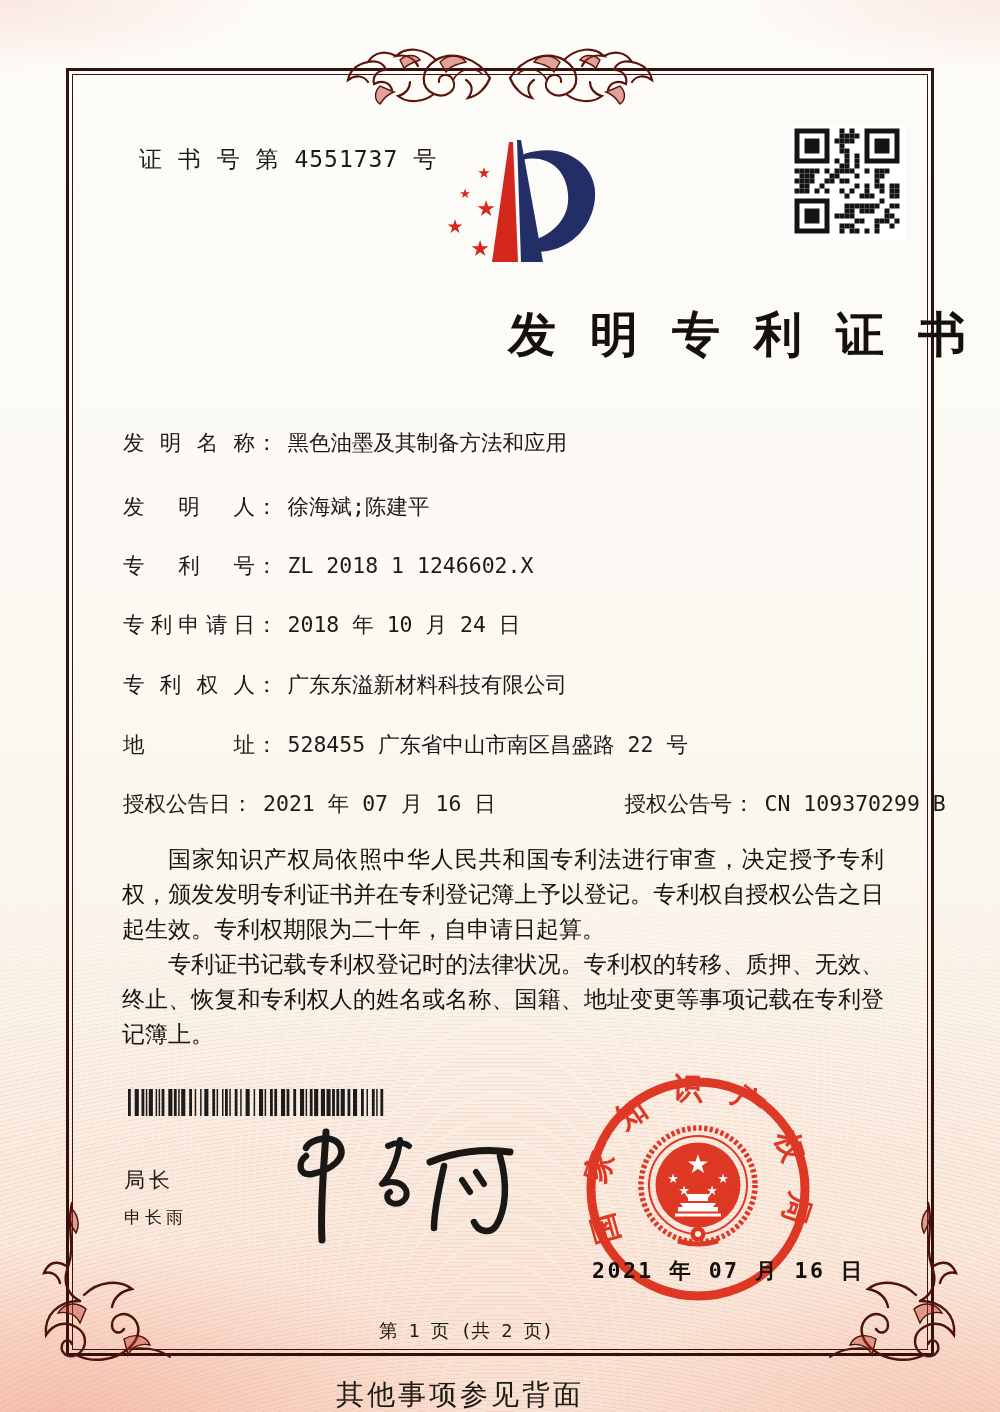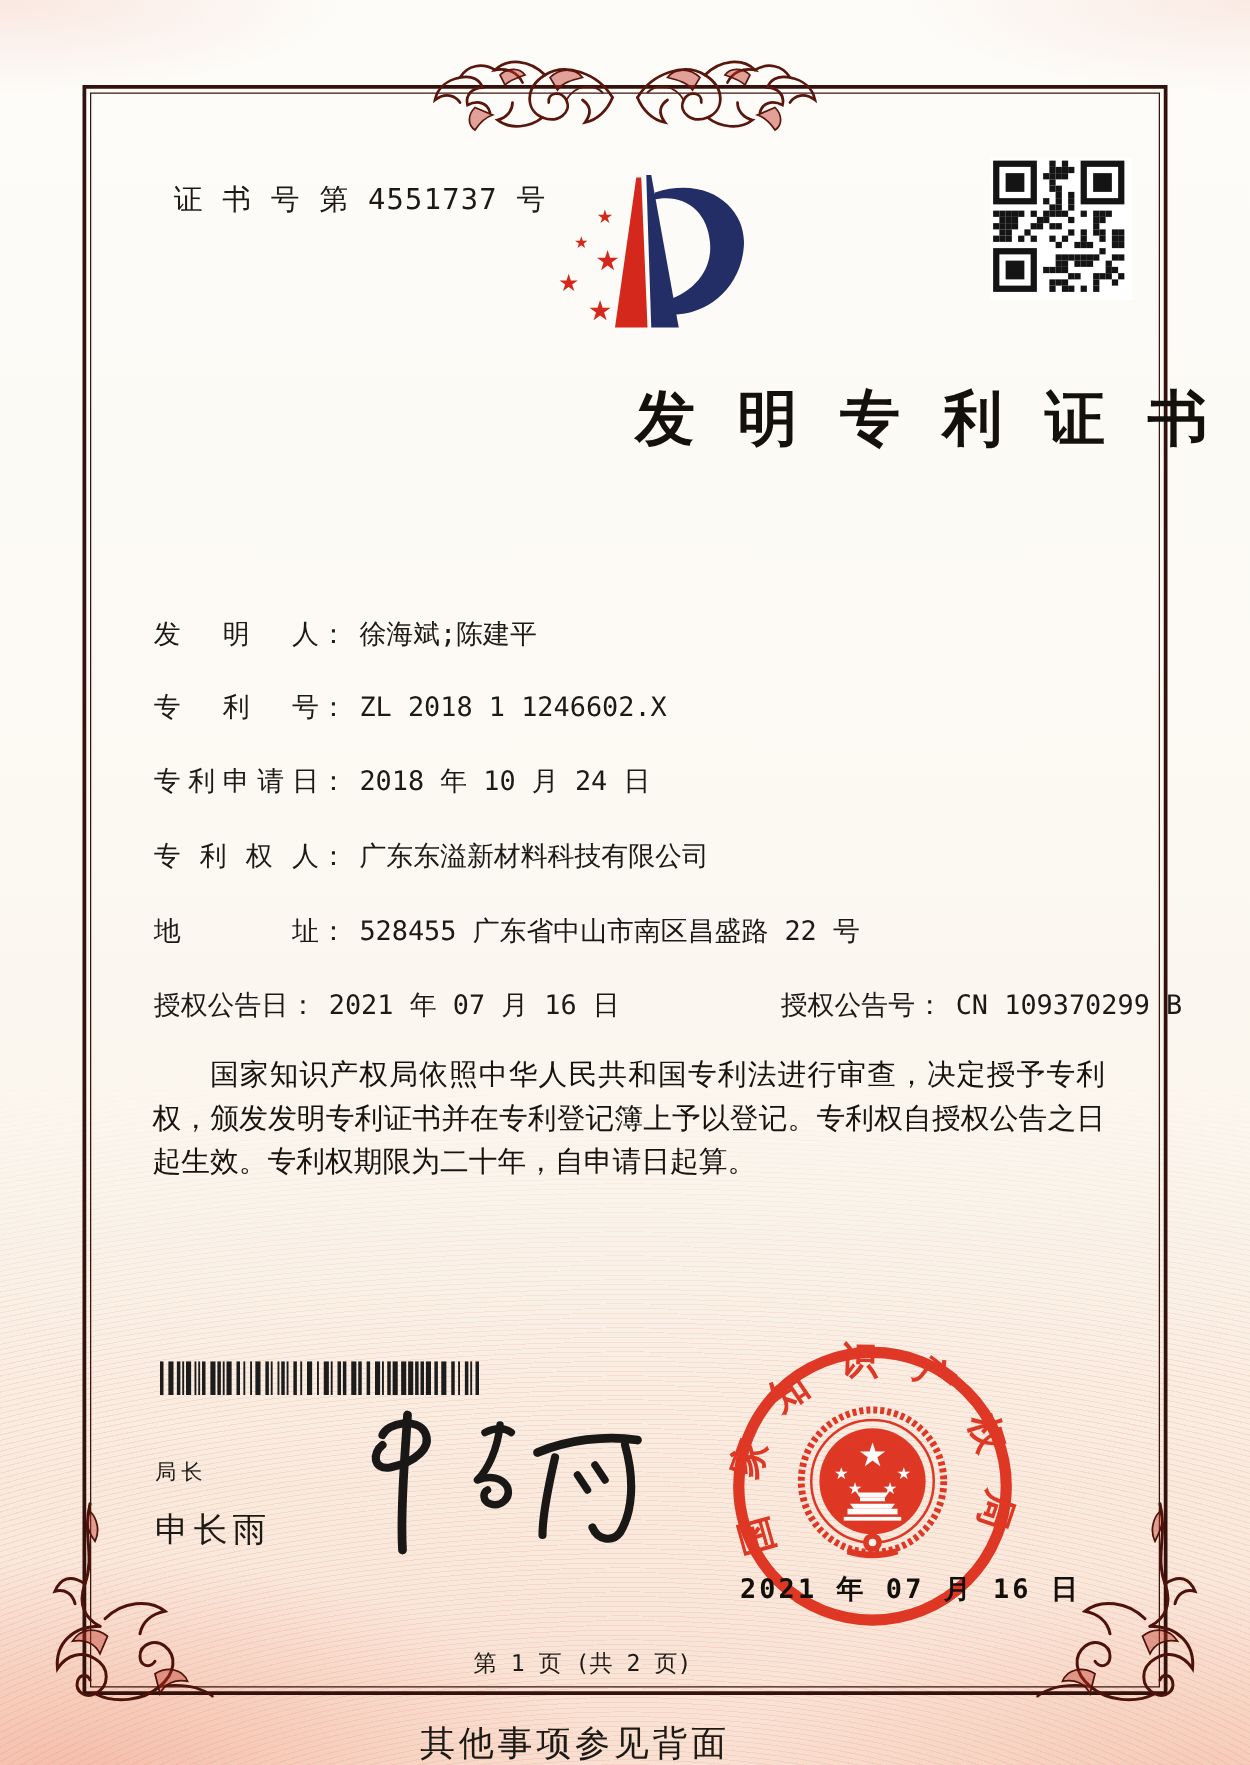--- a/index.html
+++ b/index.html
@@ -47,22 +47,22 @@
     font-size:48px;font-weight:600;letter-spacing:34px;text-indent:34px;color:#14100d;}
   .row{position:absolute;left:123px;font-size:21.5px;white-space:nowrap;}
   .flabel{display:inline-block;width:132px;text-align:justify;text-align-last:justify;vertical-align:bottom;}
   .fvalue{font-family:"DejaVu Sans Mono","Liberation Serif",serif;margin-left:10px;}
   .colon{margin-left:1px;}
   .row2label{display:inline-block;}
   .paras{position:absolute;left:122px;top:842px;width:762px;font-size:23px;line-height:35px;
     text-align:justify;color:#17130f;}
   .paras p{margin:0;text-indent:2em;}
   .barcode{position:absolute;left:128px;top:1089px;}
-  .director-title{position:absolute;left:124px;top:1166px;font-size:17px;letter-spacing:4px;}
-  .director-name{position:absolute;left:124px;top:1206px;font-size:27px;letter-spacing:4px;}
+  .director-title{position:absolute;left:124px;top:1166px;font-size:21px;letter-spacing:4px;}
+  .director-name{position:absolute;left:124px;top:1206px;font-size:17px;letter-spacing:4px;}
   .signature{position:absolute;left:262px;top:1122px;z-index:2;}
   .seal{position:absolute;left:575px;top:1066px;z-index:2;}
   .seal-date{position:absolute;left:592px;top:1256px;z-index:4;font-size:21.5px;letter-spacing:2.5px;
     font-family:"DejaVu Sans Mono","Liberation Serif",serif;font-weight:600;color:#13100c;}
   .page-footer{position:absolute;left:0;right:68px;top:1318px;text-align:center;font-size:18.5px;
     font-family:"DejaVu Sans Mono","Liberation Serif",serif;}
   .back-note{position:absolute;left:0;right:80px;top:1376px;text-align:center;font-size:28px;letter-spacing:3px;}
 </style>
 </head>
 <body>
@@ -281,20 +281,23 @@
       <rect x="72.5" y="2.5" width="35" height="35" fill="#141414"></rect>
       <rect x="77.5" y="7.5" width="25" height="25" fill="#ffffff"></rect>
       <rect x="82.5" y="12.5" width="15" height="15" fill="#141414"></rect>
       <rect x="2.5" y="72.5" width="35" height="35" fill="#141414"></rect>
       <rect x="7.5" y="77.5" width="25" height="25" fill="#ffffff"></rect>
       <rect x="12.5" y="82.5" width="15" height="15" fill="#141414"></rect>
     </svg>
 
   <div class="title">发明专利证书</div>
 
+  <div class="row" style="top:428px">
+    <span class="flabel">发明名称</span><span class="colon">：</span><span class="fvalue">黑色油墨及其制备方法和应用</span>
+  </div>
   <div class="row" style="top:492px">
     <span class="flabel">发明人</span><span class="colon">：</span><span class="fvalue">徐海斌;陈建平</span>
   </div>
   <div class="row" style="top:551px">
     <span class="flabel">专利号</span><span class="colon">：</span><span class="fvalue">ZL 2018 1 1246602.X</span>
   </div>
   <div class="row" style="top:610px">
     <span class="flabel">专利申请日</span><span class="colon">：</span><span class="fvalue">2018 年 10 月 24 日</span>
   </div>
   <div class="row" style="top:670px">
@@ -304,20 +307,21 @@
     <span class="flabel">地址</span><span class="colon">：</span><span class="fvalue">528455 广东省中山市南区昌盛路 22 号</span>
   </div>
   <div class="row" style="top:789px">
     <span class="row2label">授权公告日</span><span class="colon">：</span><span class="fvalue">2021 年 07 月 16 日</span>
     <span style="display:inline-block;width:118px"></span>
     <span class="row2label">授权公告号</span><span class="colon">：</span><span class="fvalue">CN 109370299 B</span>
   </div>
 
   <div class="paras">
     <p>国家知识产权局依照中华人民共和国专利法进行审查，决定授予专利权，颁发发明专利证书并在专利登记簿上予以登记。专利权自授权公告之日起生效。专利权期限为二十年，自申请日起算。</p>
+    <p>专利证书记载专利权登记时的法律状况。专利权的转移、质押、无效、终止、恢复和专利权人的姓名或名称、国籍、地址变更等事项记载在专利登记簿上。</p>
   </div>
 
   <svg class="barcode" id="barcode-svg" width="262" height="27" viewBox="0 0 262 27">
       <rect x="0" y="0" width="2.8" height="27" fill="#1c1c1c"></rect>
       <rect x="6.699999999999999" y="0" width="4.1" height="27" fill="#1c1c1c"></rect>
       <rect x="13.5" y="0" width="2.8" height="27" fill="#1c1c1c"></rect>
       <rect x="17.8" y="0" width="1.5" height="27" fill="#1c1c1c"></rect>
       <rect x="20.8" y="0" width="4.1" height="27" fill="#1c1c1c"></rect>
       <rect x="27.6" y="0" width="1.5" height="27" fill="#1c1c1c"></rect>
       <rect x="30.6" y="0" width="1.5" height="27" fill="#1c1c1c"></rect>

